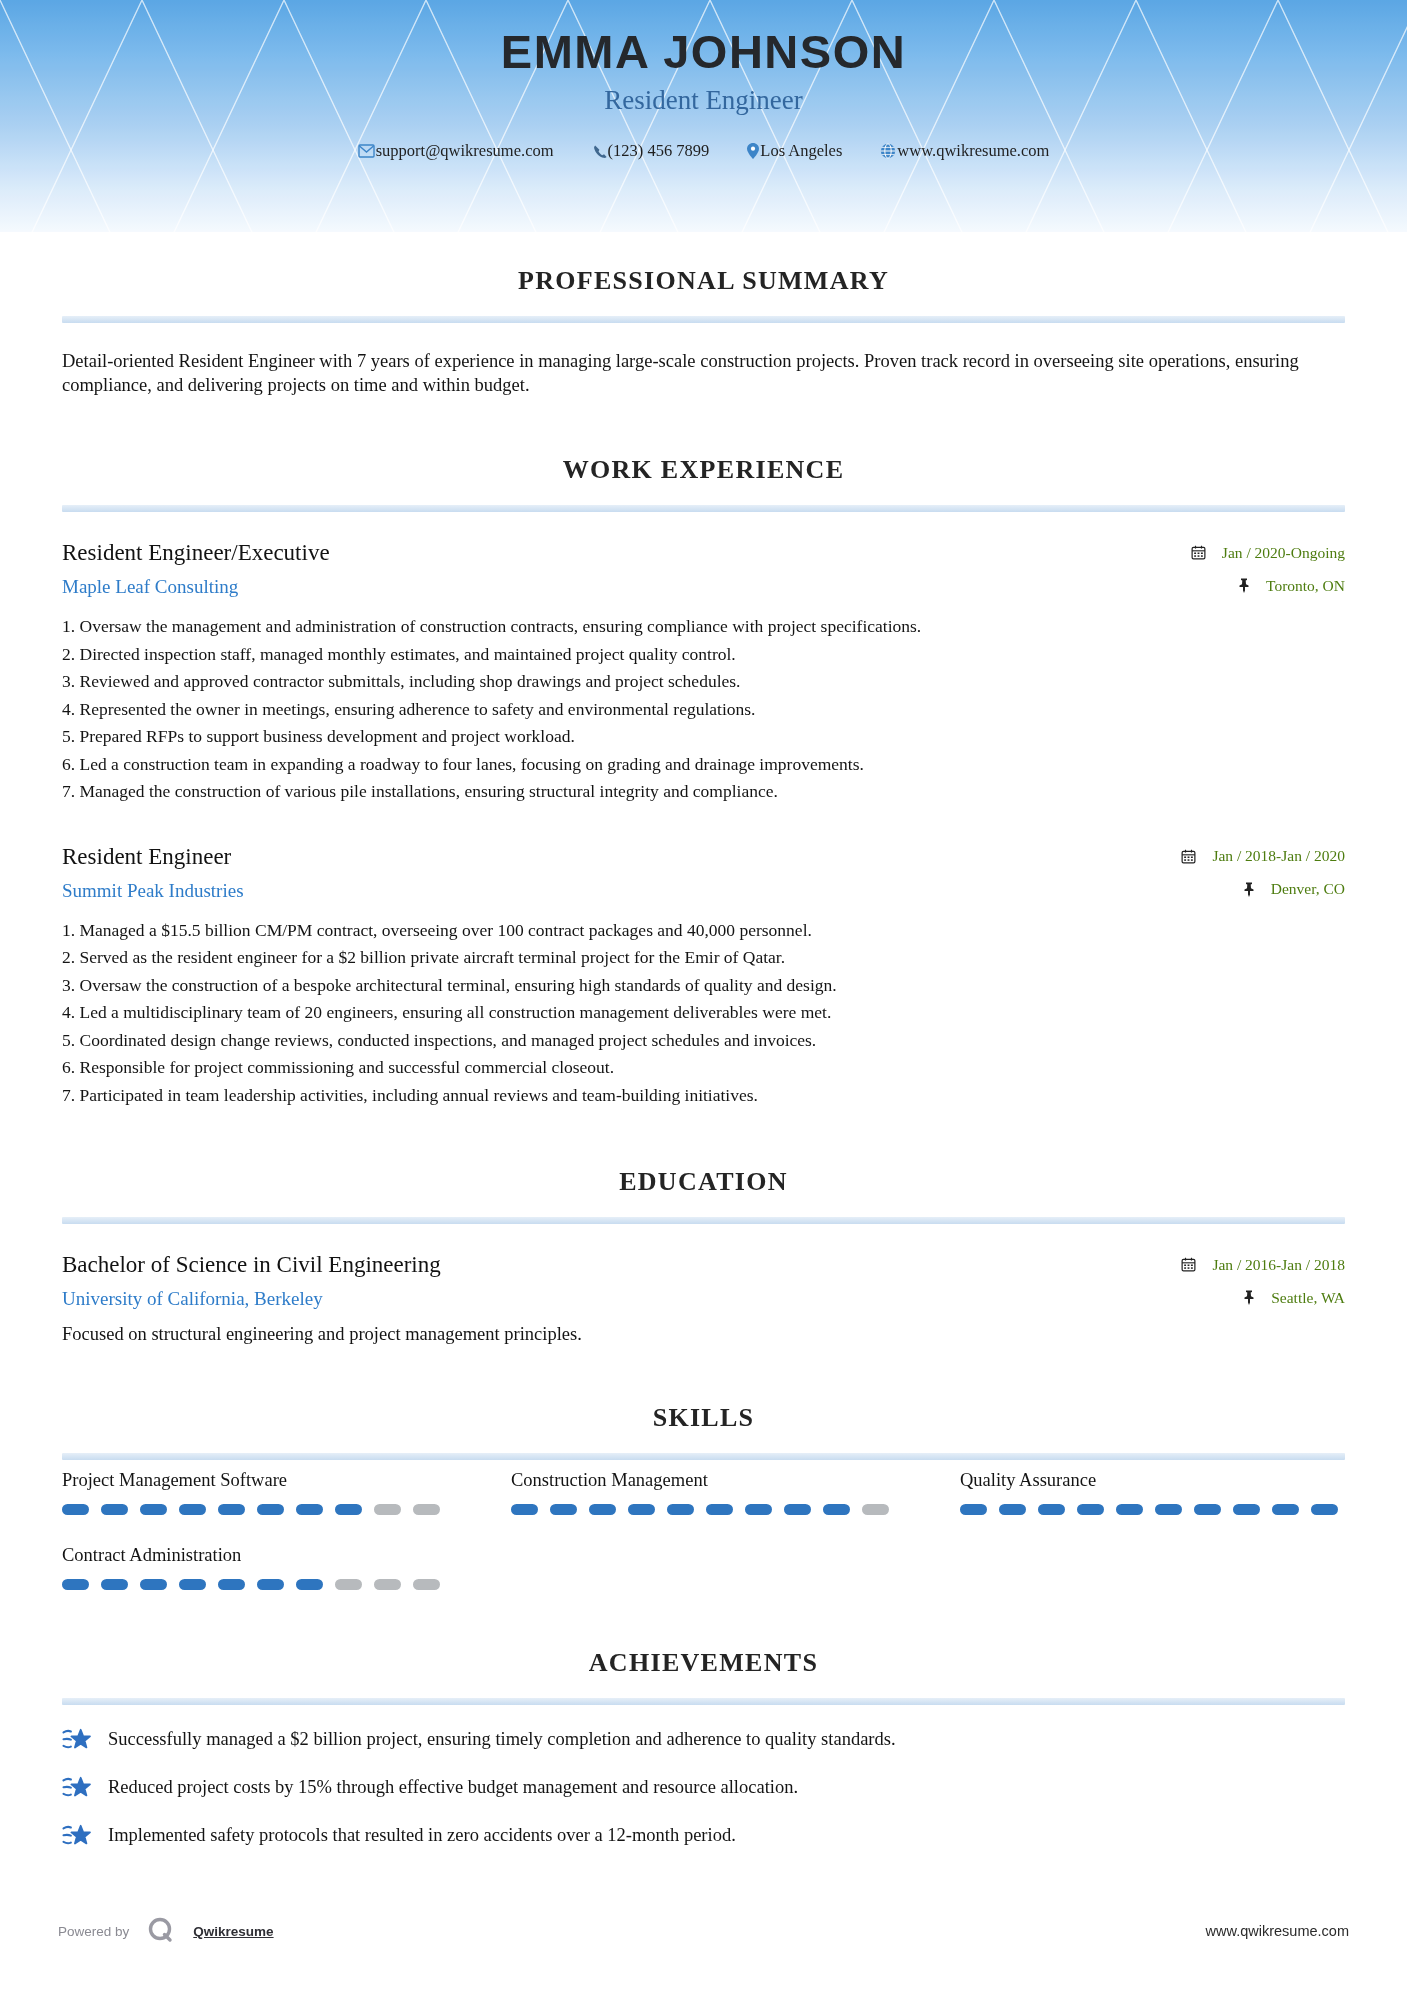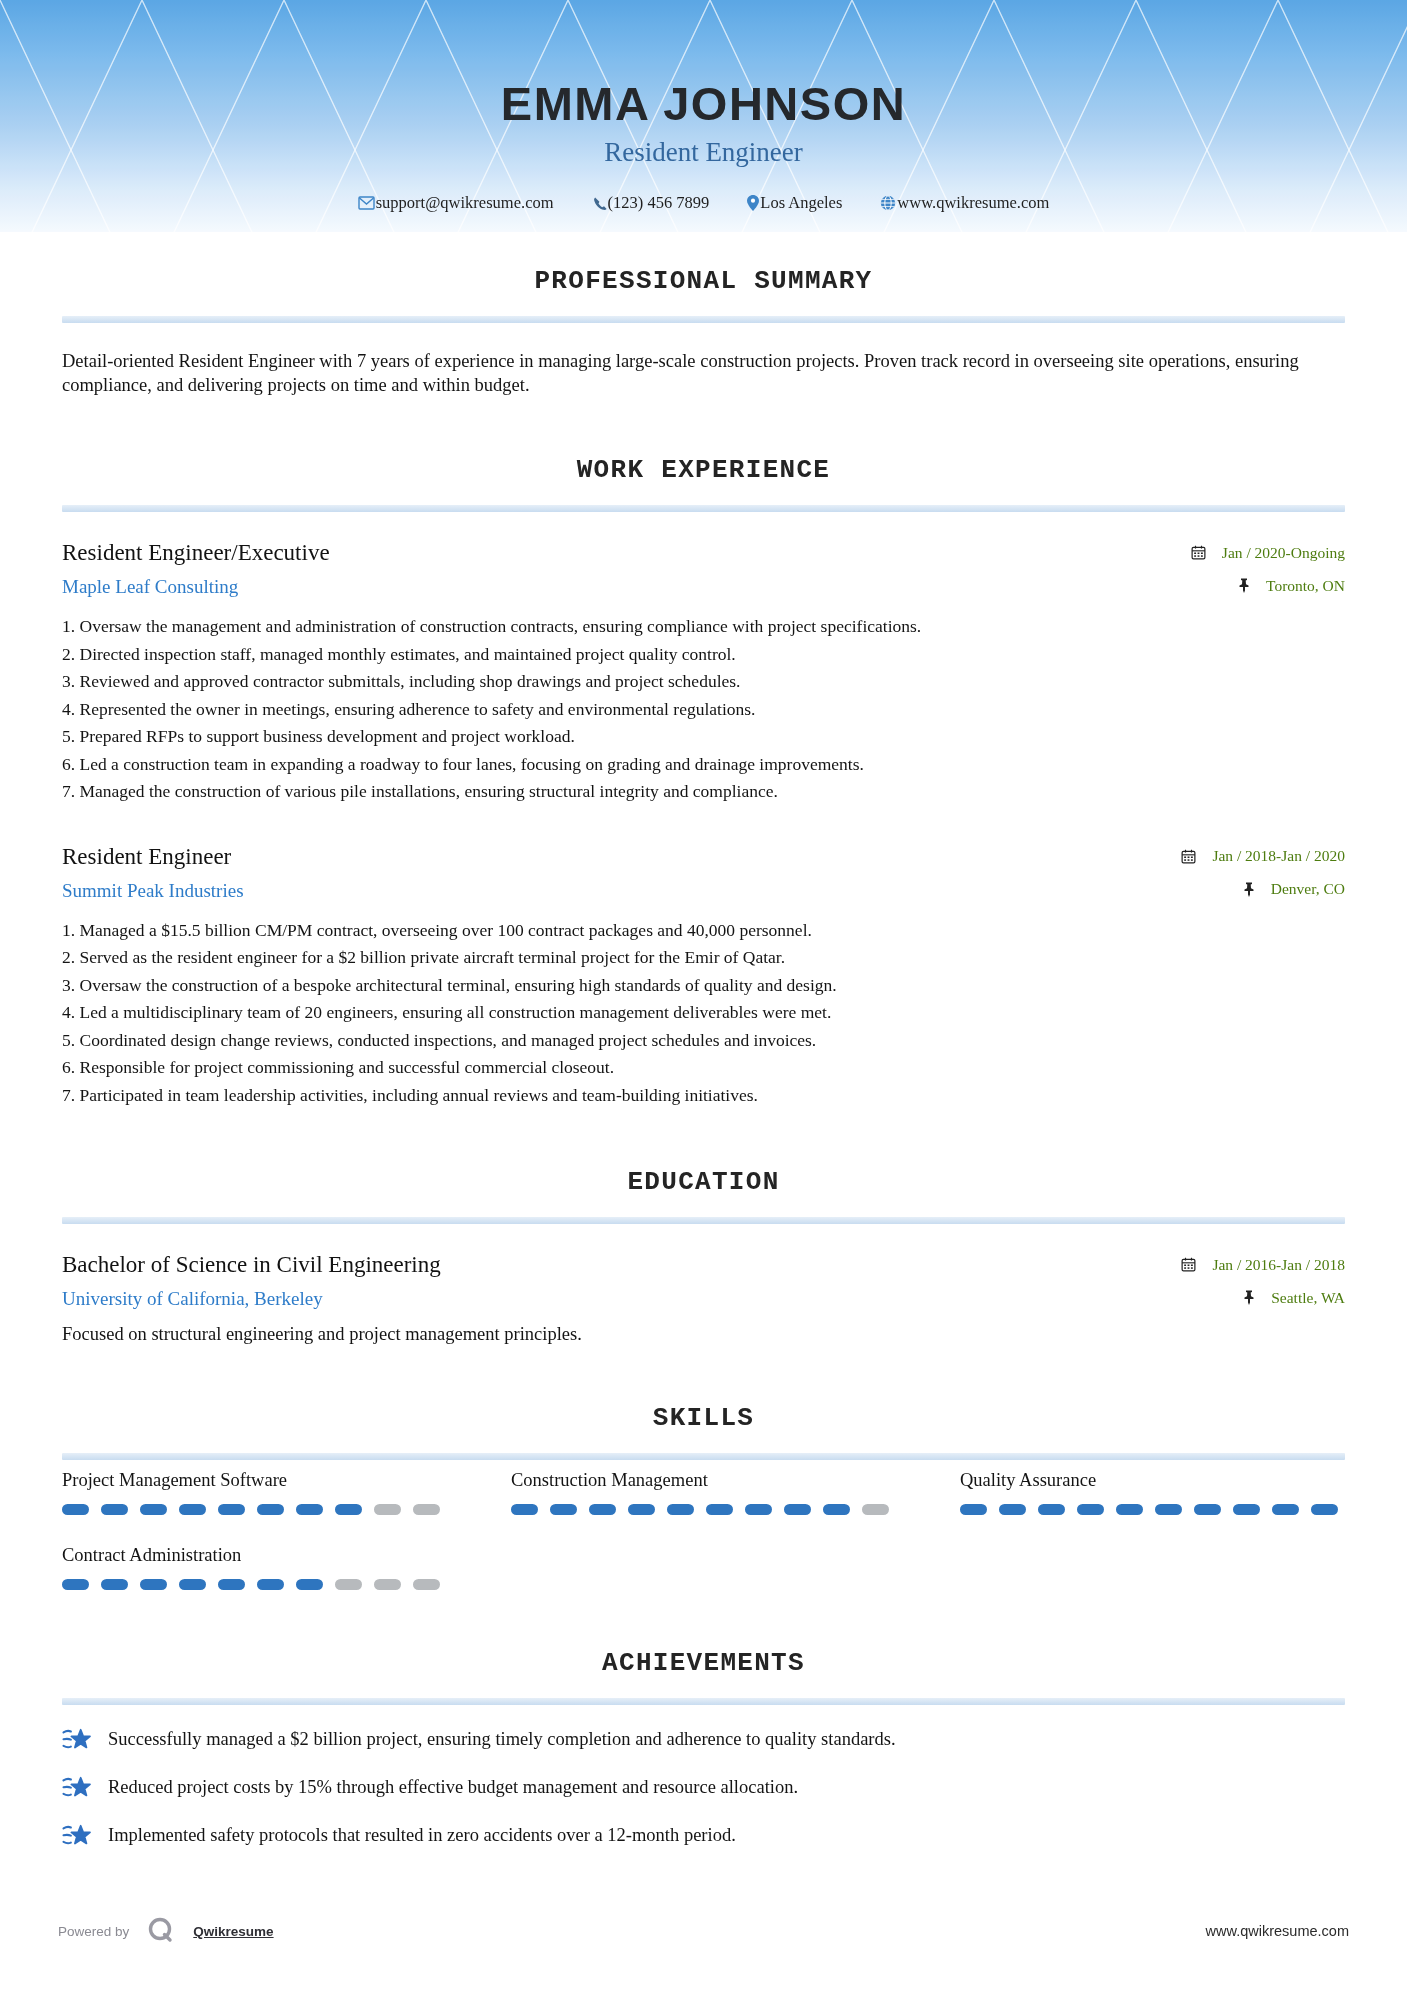--- a/index.html
+++ b/index.html
@@ -17,21 +17,21 @@
     position: relative;
     height: 232px;
     overflow: hidden;
     text-align: center;
     background: linear-gradient(180deg, #4d9fe2 0%, #6fb3ea 22%, #a5cdf1 55%, #d9eafa 82%, #f4f9fe 100%);
   }
   .hero .pattern { position: absolute; top: 0; left: 0; width: 100%; height: 100%; }
   .hero-content { position: relative; }
   .candidate-name {
     margin: 0;
-    padding-top: 76px;
+    padding-top: 24px;
     font-family: "Liberation Sans", sans-serif;
     font-size: 47px;
     font-weight: 700;
     letter-spacing: 1.5px;
     color: #25282c;
   }
   .candidate-title {
     margin-top: 6px;
     font-size: 27px;
     color: #33679e;
@@ -46,21 +46,21 @@
     color: #1f1f1f;
   }
   .contact-item { display: flex; align-items: center; gap: 1px; }
   .contact-item svg { display: block; }
 
   
   main { padding: 0 62px; }
   .section { margin-top: 58px; }
   .section.first { margin-top: 34px; }
   .section-heading {
-    font-family: Liberation Mono, monospace;
+    font-family: Liberation Serif, serif;
     font-weight: 700;
     font-size: 26px;
     letter-spacing: 1.3px;
     text-align: center;
     color: #242424;
     margin: 0;
   }
   .divider {
     height: 7px;
     margin-top: 20px;

